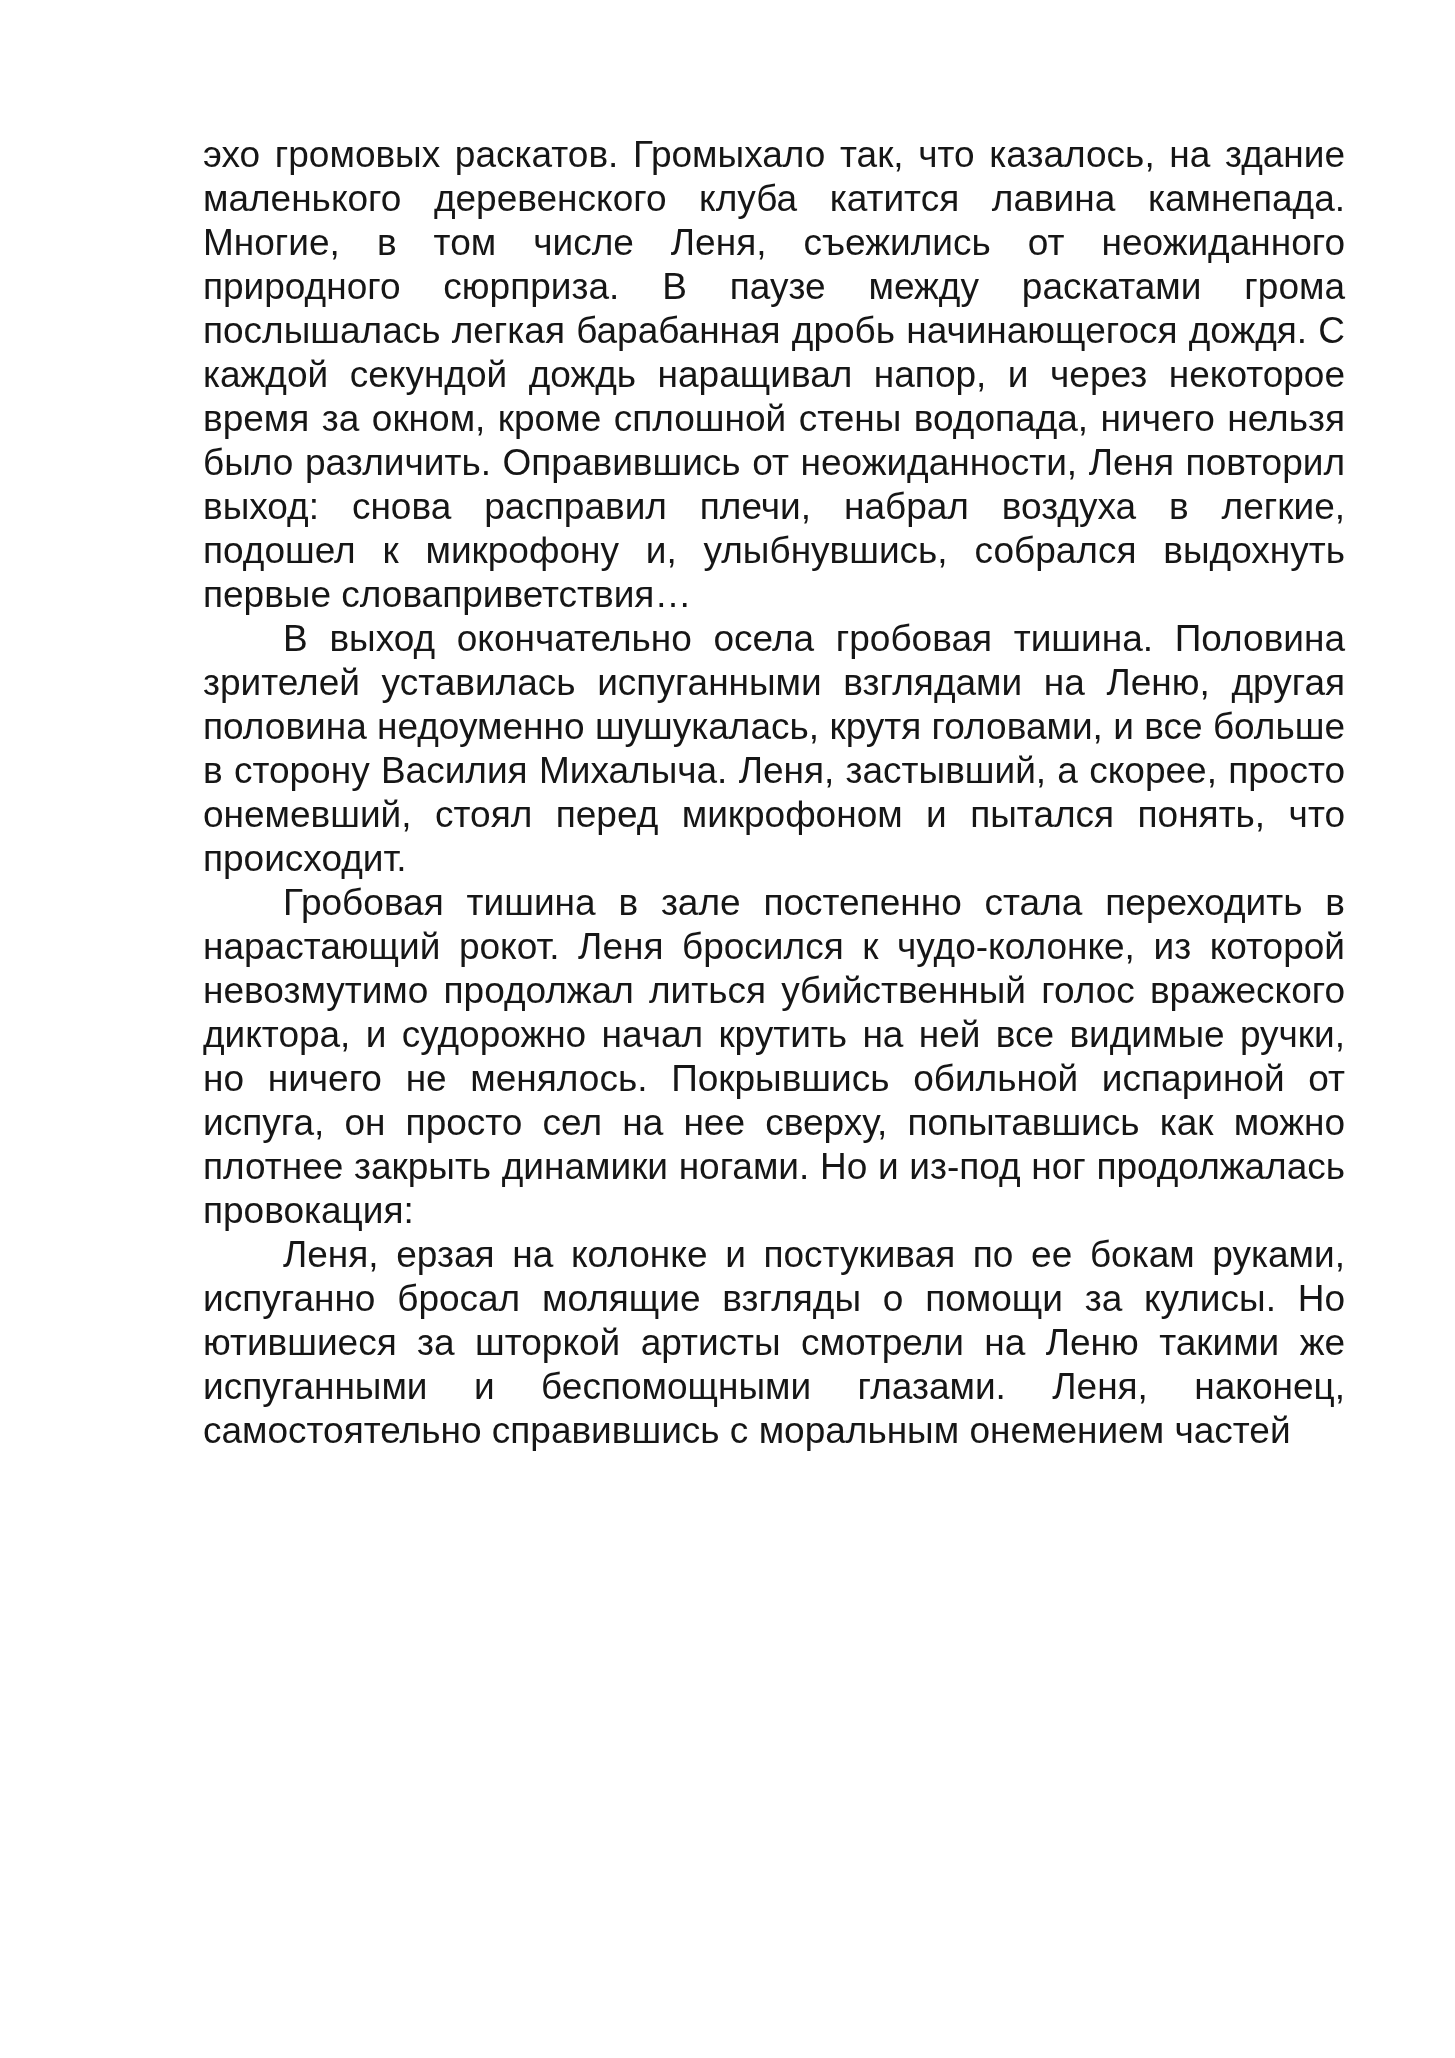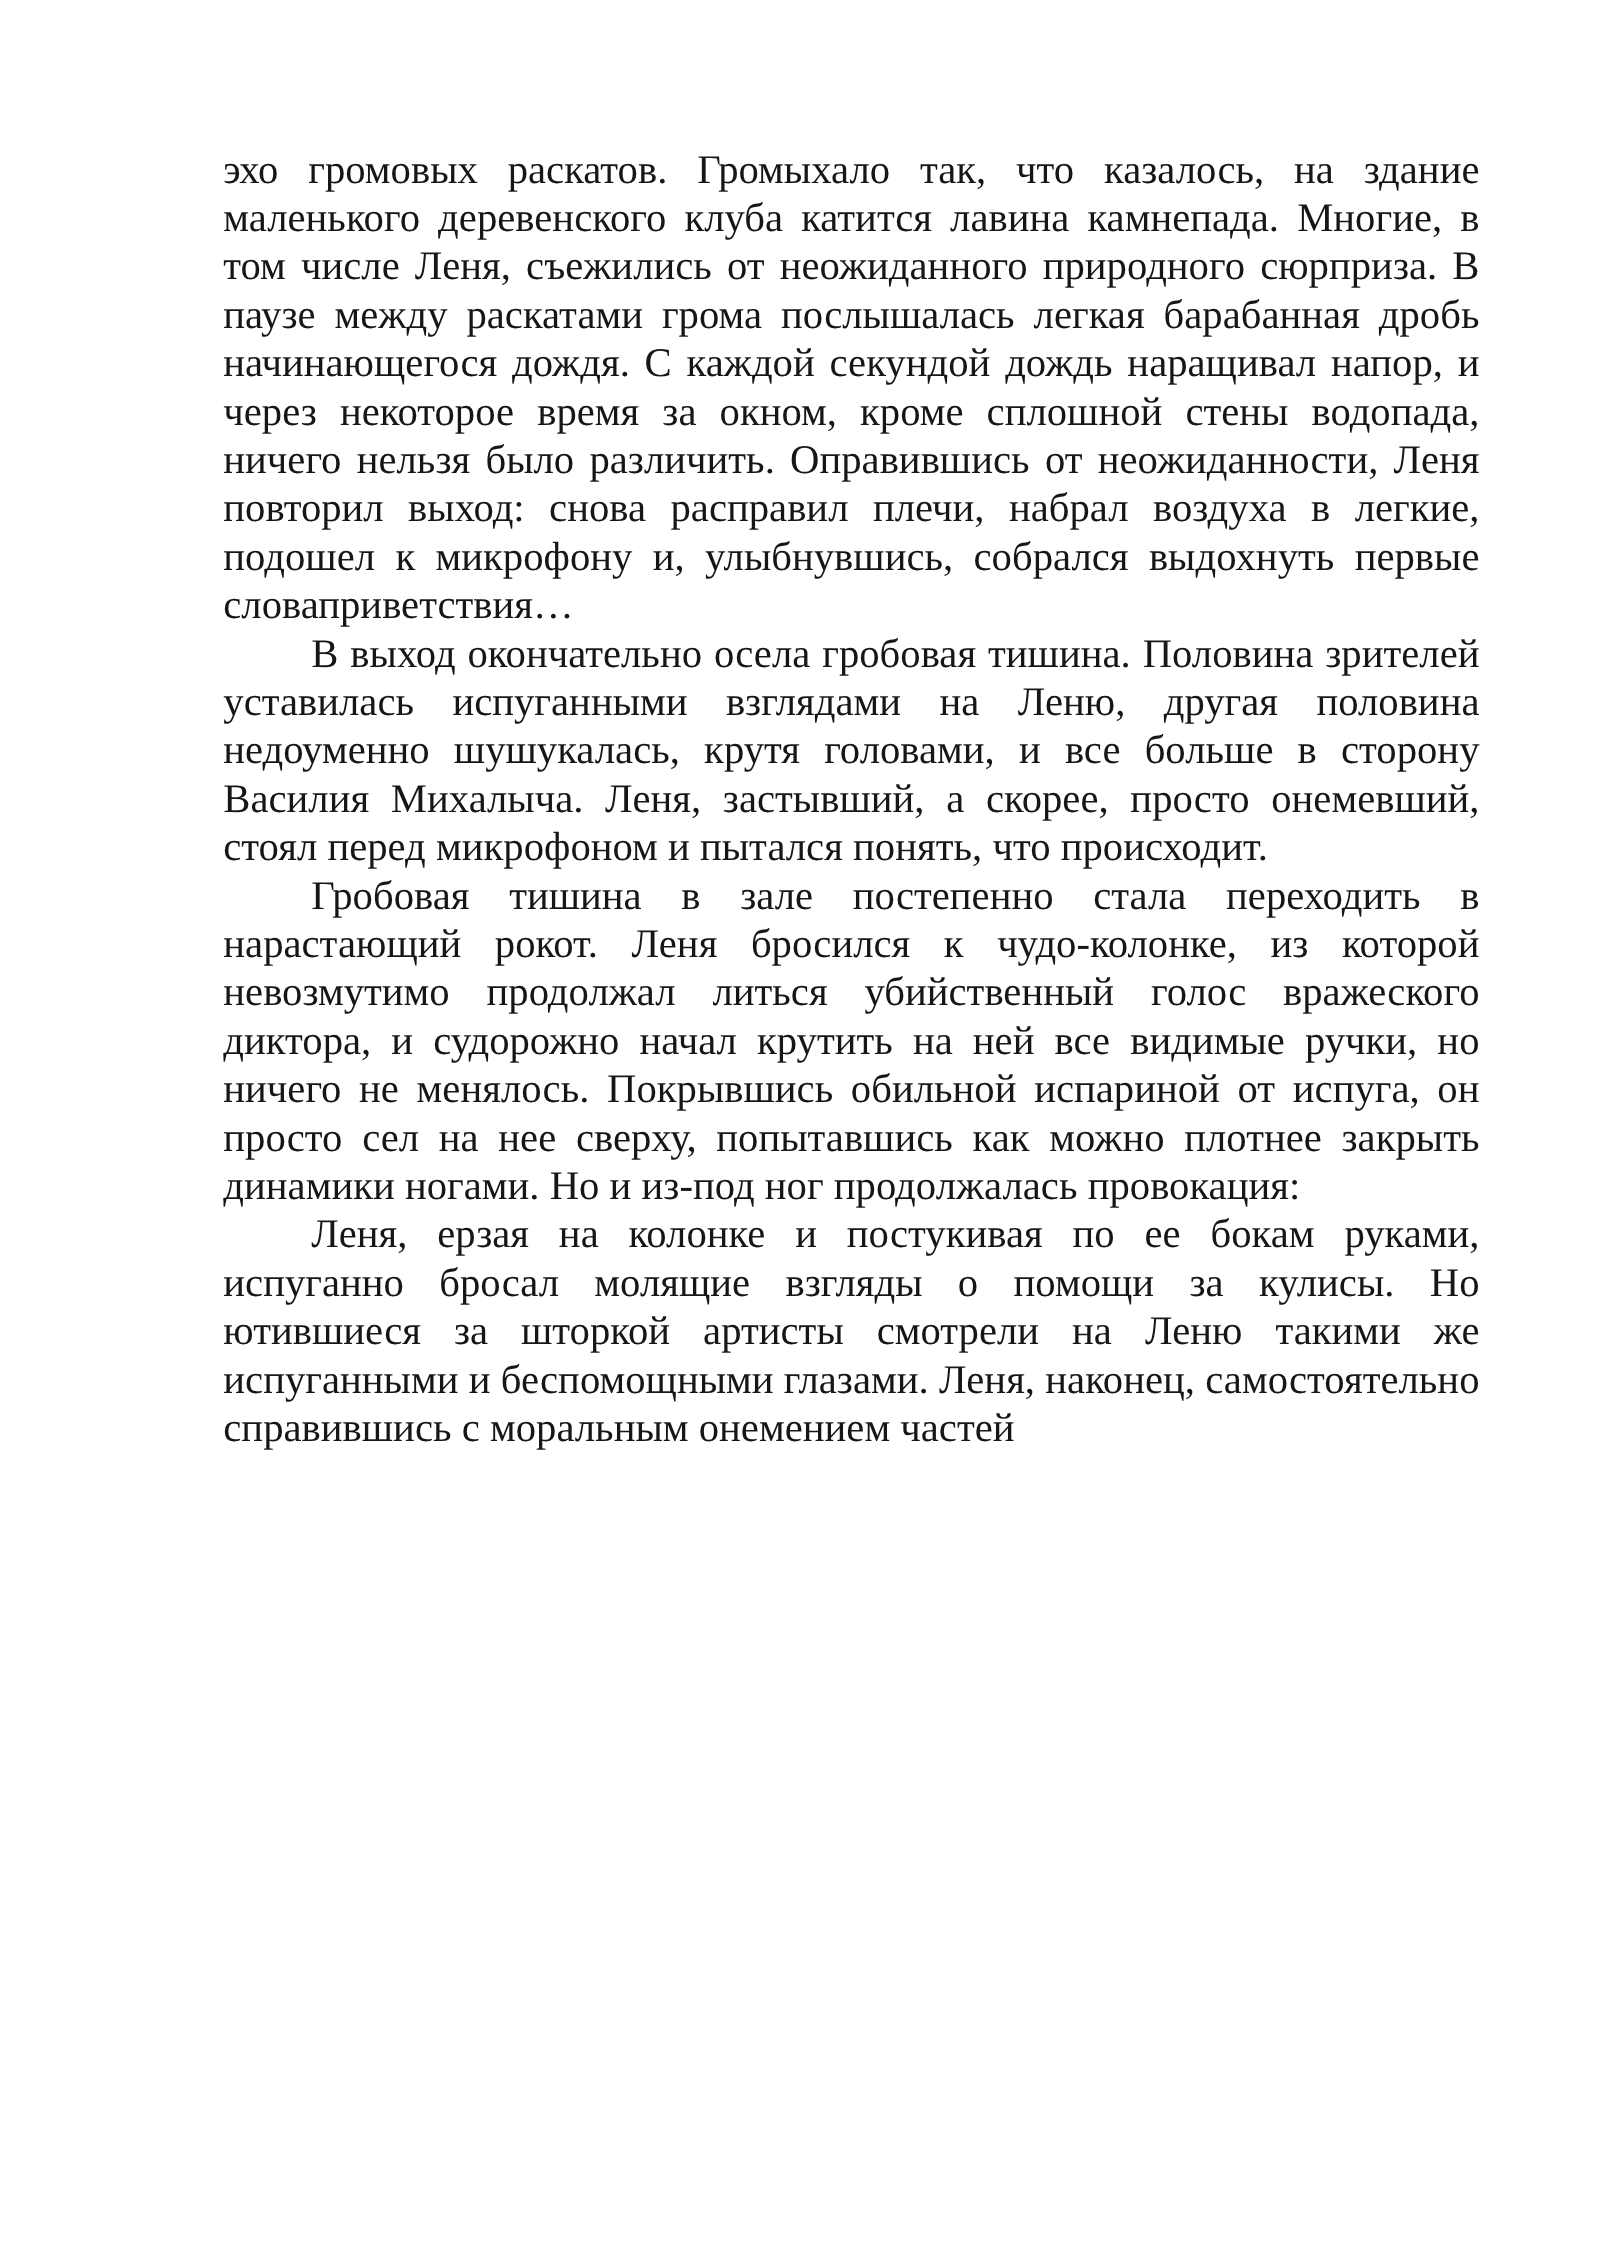--- a/index.html
+++ b/index.html
@@ -6,21 +6,21 @@
     margin: 0;
     padding: 0;
     background: #ffffff;
   }
   .page {
     position: relative;
     width: 1455px;
     height: 1696px;
     background: #ffffff;
     overflow: hidden;
-    font-family: Liberation Serif, serif;
+    font-family: Liberation Sans, sans-serif;
     color: #161616;
   }
   .text-block {
     position: absolute;
     left: 203px;
     top: 133px;
     width: 1142px;
     font-size: 37px;
     line-height: 44px;
     text-align: justify;

